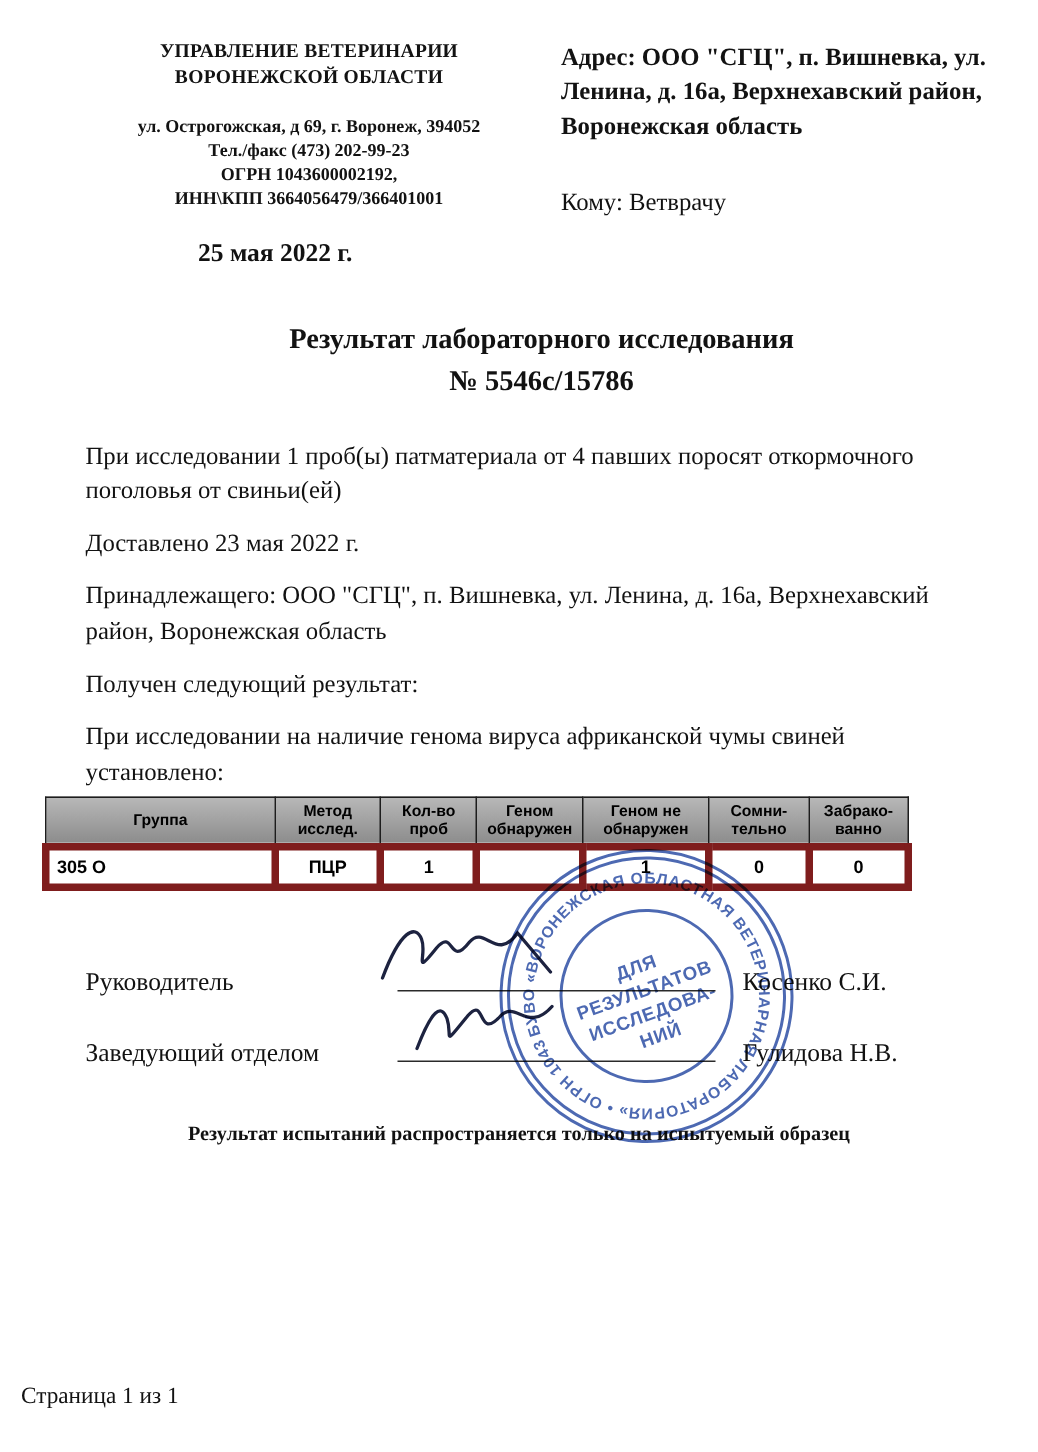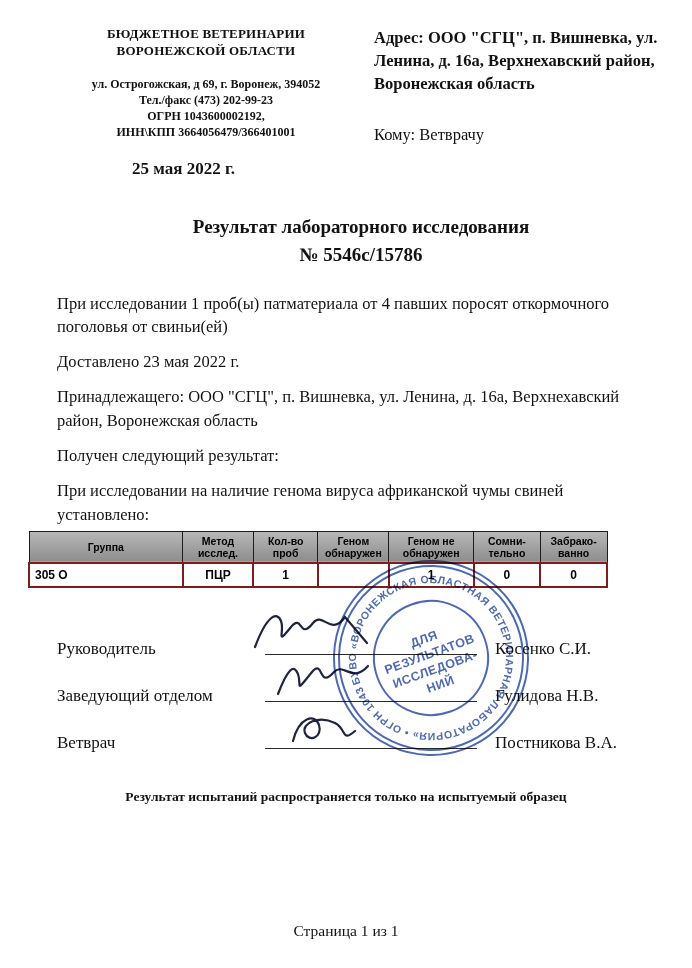--- a/index.html
+++ b/index.html
@@ -31,21 +31,21 @@
   .body p{margin:0 0 11px 0;}
   .body p.tight{margin-bottom:4px;}
   
   table.results{border-collapse:collapse;margin:4px 28px 0 28px;width:580px;
     font-family:"Liberation Sans", sans-serif;}
   table.results th{
     background:linear-gradient(#b8b8b8,#8d8d8d);
     border:1px solid #1d1d1d;font-size:10.5px;font-weight:bold;
     padding:3px 2px;line-height:1.15;color:#000;}
   table.results td{
-    border:2px solid #7f1d1d;font-size:12px;font-weight:bold;
+    border:5px solid #7f1d1d;font-size:12px;font-weight:bold;
     text-align:center;padding:4px 3px;color:#000;}
   table.results td.first{text-align:left;padding-left:5px;}
   
   .signatures{position:relative;margin:26px 57px 0 57px;}
   .sig-row{display:flex;align-items:flex-end;height:47px;position:relative;}
   .sig-role{width:208px;font-size:17px;padding-bottom:2px;}
   .sig-line{flex:1;border-bottom:1.6px solid #2a2a2a;margin:0 18px 6px 0;}
   .sig-name{width:140px;font-size:17px;padding-bottom:2px;}
   .scribble{position:absolute;z-index:3;}
   .scribble svg path{stroke:#1d2340;stroke-width:2.2;fill:none;stroke-linecap:round;}
@@ -53,30 +53,30 @@
   .stamp{
     position:absolute;left:268px;top:-62px;width:212px;height:212px;
     transform:rotate(-20deg);opacity:.85;mix-blend-mode:multiply;z-index:4;
     pointer-events:none;
   }
   .stamp text{font-family:"Liberation Sans", sans-serif;fill:#2d4fa5;}
   .stamp .ring{font-size:10.5px;font-weight:bold;letter-spacing:.5px;}
   .stamp .ctr{font-size:12.5px;font-weight:bold;letter-spacing:.5px;}
   
   .note{margin-top:34px;text-align:center;font-weight:bold;font-size:13.5px;}
-  .pagenum{position:absolute;left:0;right:0;bottom:28px;text-align:center;font-size:15.5px;}
+  .pagenum{position:absolute;left:14px;right:0;bottom:28px;text-align:left;font-size:15.5px;}
 </style>
 </head>
 <body>
 
 <div class="page">
 
   <div class="header">
     <div class="org-block">
-      <div class="org-dept">БЮДЖЕТНОЕ ВЕТЕРИНАРИИ ВОРОНЕЖСКОЙ ОБЛАСТИ</div>
+      <div class="org-dept">УПРАВЛЕНИЕ ВЕТЕРИНАРИИ ВОРОНЕЖСКОЙ ОБЛАСТИ</div>
       <div class="org-addr">ул. Острогожская, д 69, г. Воронеж, 394052</div>
       <div class="org-phone">Тел./факс  (473) 202-99-23</div>
       <div class="org-ogrn">ОГРН 1043600002192,</div>
       <div class="org-inn">ИНН\КПП 3664056479/366401001</div>
     </div>
     <div class="right-block">
       <div class="dest-address">Адрес: ООО "СГЦ", п. Вишневка, ул. Ленина, д. 16а, Верхнехавский район, Воронежская область</div>
     </div>
   </div>
 
@@ -149,30 +149,20 @@
       <div class="sig-role">Заведующий отделом</div>
       <div class="sig-line"></div>
       <div class="sig-name">Гулидова Н.В.</div>
       <div class="scribble" style="left:215px;bottom:4px;">
         <svg width="120" height="42" viewBox="0 0 120 42">
           <path d="M6,36 C16,10 22,6 26,16 C30,28 22,36 40,14 C52,0 46,32 62,14 C72,4 80,26 96,8"></path>
         </svg>
       </div>
     </div>
 
-    <div class="sig-row">
-      <div class="sig-role">Ветврач</div>
-      <div class="sig-line"></div>
-      <div class="sig-name">Постникова В.А.</div>
-      <div class="scribble" style="left:228px;bottom:2px;">
-        <svg width="90" height="40" viewBox="0 0 90 40">
-          <path d="M8,32 C14,8 30,4 34,16 C38,28 24,34 20,24 C16,14 34,6 50,14 C62,20 56,34 70,22"></path>
-        </svg>
-      </div>
-    </div>
 
     <div class="stamp">
       <svg width="212" height="212" viewBox="0 0 212 212">
         <g fill="none" stroke="#2d4fa5" stroke-width="2">
           <circle cx="106" cy="106" r="97"></circle>
           <circle cx="106" cy="106" r="92"></circle>
           <circle cx="106" cy="106" r="57"></circle>
         </g>
         <defs>
           <path id="ringPath" d="M106,106 m-75,0 a75,75 0 1,1 150,0 a75,75 0 1,1 -150,0"></path>

